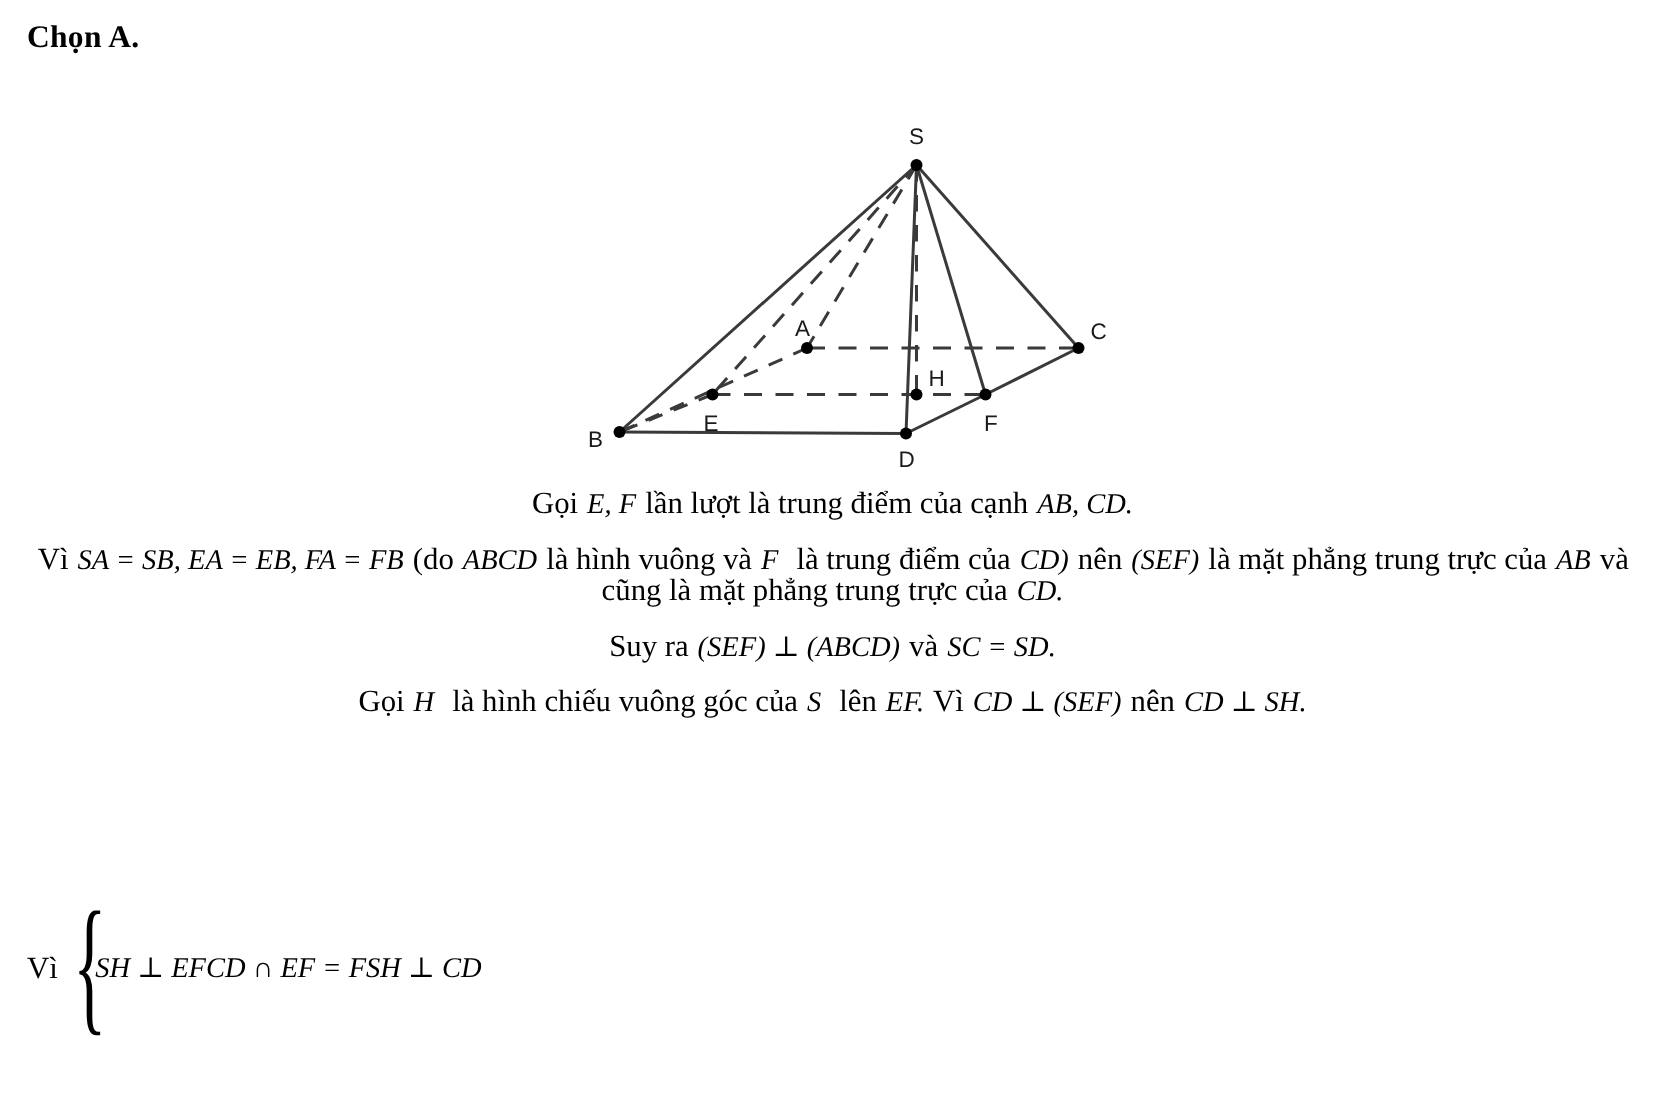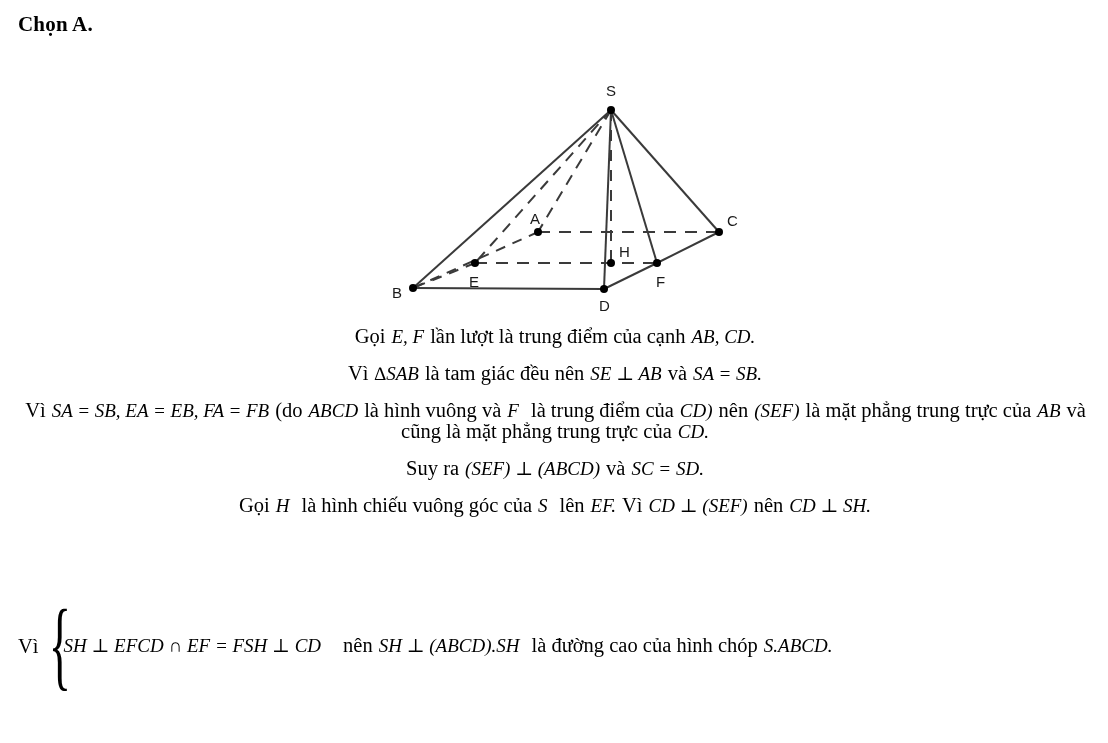--- a/index.html
+++ b/index.html
@@ -158,34 +158,32 @@
         <text class="fig-label" x="286" y="211">F</text>
         <text class="fig-label" x="249" y="181">H</text>
       </g>
     </svg>
   </div>
 
   <div class="body-text">
 
     <p class="para"><span>Gọi</span><span class="sp"></span><span class="math">E, F</span><span class="sp"></span><span>lần lượt là trung điểm của cạnh</span><span class="sp"></span><span class="math">AB, CD.</span></p>
 
-    <p class="para"><span>Vì</span><span class="sp"></span><span class="math">∆SAB</span><span class="sp"></span><span>là tam giác đều nên</span><span class="sp"></span><span class="math">SE ⊥ AB</span><span class="sp"></span><span>và</span><span class="sp"></span><span class="math">SA = SB.</span></p>
 
     <p class="para"><span>Vì</span><span class="sp"></span><span class="math">SA = SB, EA = EB, FA = FB</span><span class="sp"></span><span>(do</span><span class="sp"></span><span class="math">ABCD</span><span class="sp"></span><span>là hình vuông và</span><span class="sp"></span><span class="math">F</span><span class="spw"></span><span>là trung điểm của</span><span class="sp"></span><span class="math">CD)</span><span class="sp"></span><span>nên</span><span class="sp"></span><span class="math">(SEF)</span><span class="sp"></span><span>là mặt phẳng trung trực của</span><span class="sp"></span><span class="math">AB</span><span class="sp"></span><span>và cũng là mặt phẳng trung trực của</span><span class="sp"></span><span class="math">CD.</span></p>
 
     <p class="para"><span>Suy ra</span><span class="sp"></span><span class="math">(SEF) ⊥ (ABCD)</span><span class="sp"></span><span>và</span><span class="sp"></span><span class="math">SC = SD.</span></p>
 
     <p class="para"><span>Gọi</span><span class="sp"></span><span class="math">H</span><span class="spw"></span><span>là hình chiếu vuông góc của</span><span class="sp"></span><span class="math">S</span><span class="spw"></span><span>lên</span><span class="sp"></span><span class="math">EF.</span><span class="sp"></span><span>Vì</span><span class="sp"></span><span class="math">CD ⊥ (SEF)</span><span class="sp"></span><span>nên</span><span class="sp"></span><span class="math">CD ⊥ SH.</span></p>
 
   </div>
 
   <div class="sys-row">
     <span class="sys-vi">Vì</span>
     <span class="brace">{</span>
     <span class="sys-lines">
       <span class="sys-line">SH ⊥ EF</span>
       <span class="sys-line">CD ∩ EF = F</span>
       <span class="sys-line">SH ⊥ CD</span>
     </span>
-    <span class="sys-tail"><span>nên</span><span class="sp"></span><span class="math">SH ⊥ (ABCD).SH</span><span class="spw"></span><span>là đường cao của hình chóp</span><span class="sp"></span><span class="math">S.ABCD.</span></span>
   </div>
 
 </div>
 
 </body></html>

